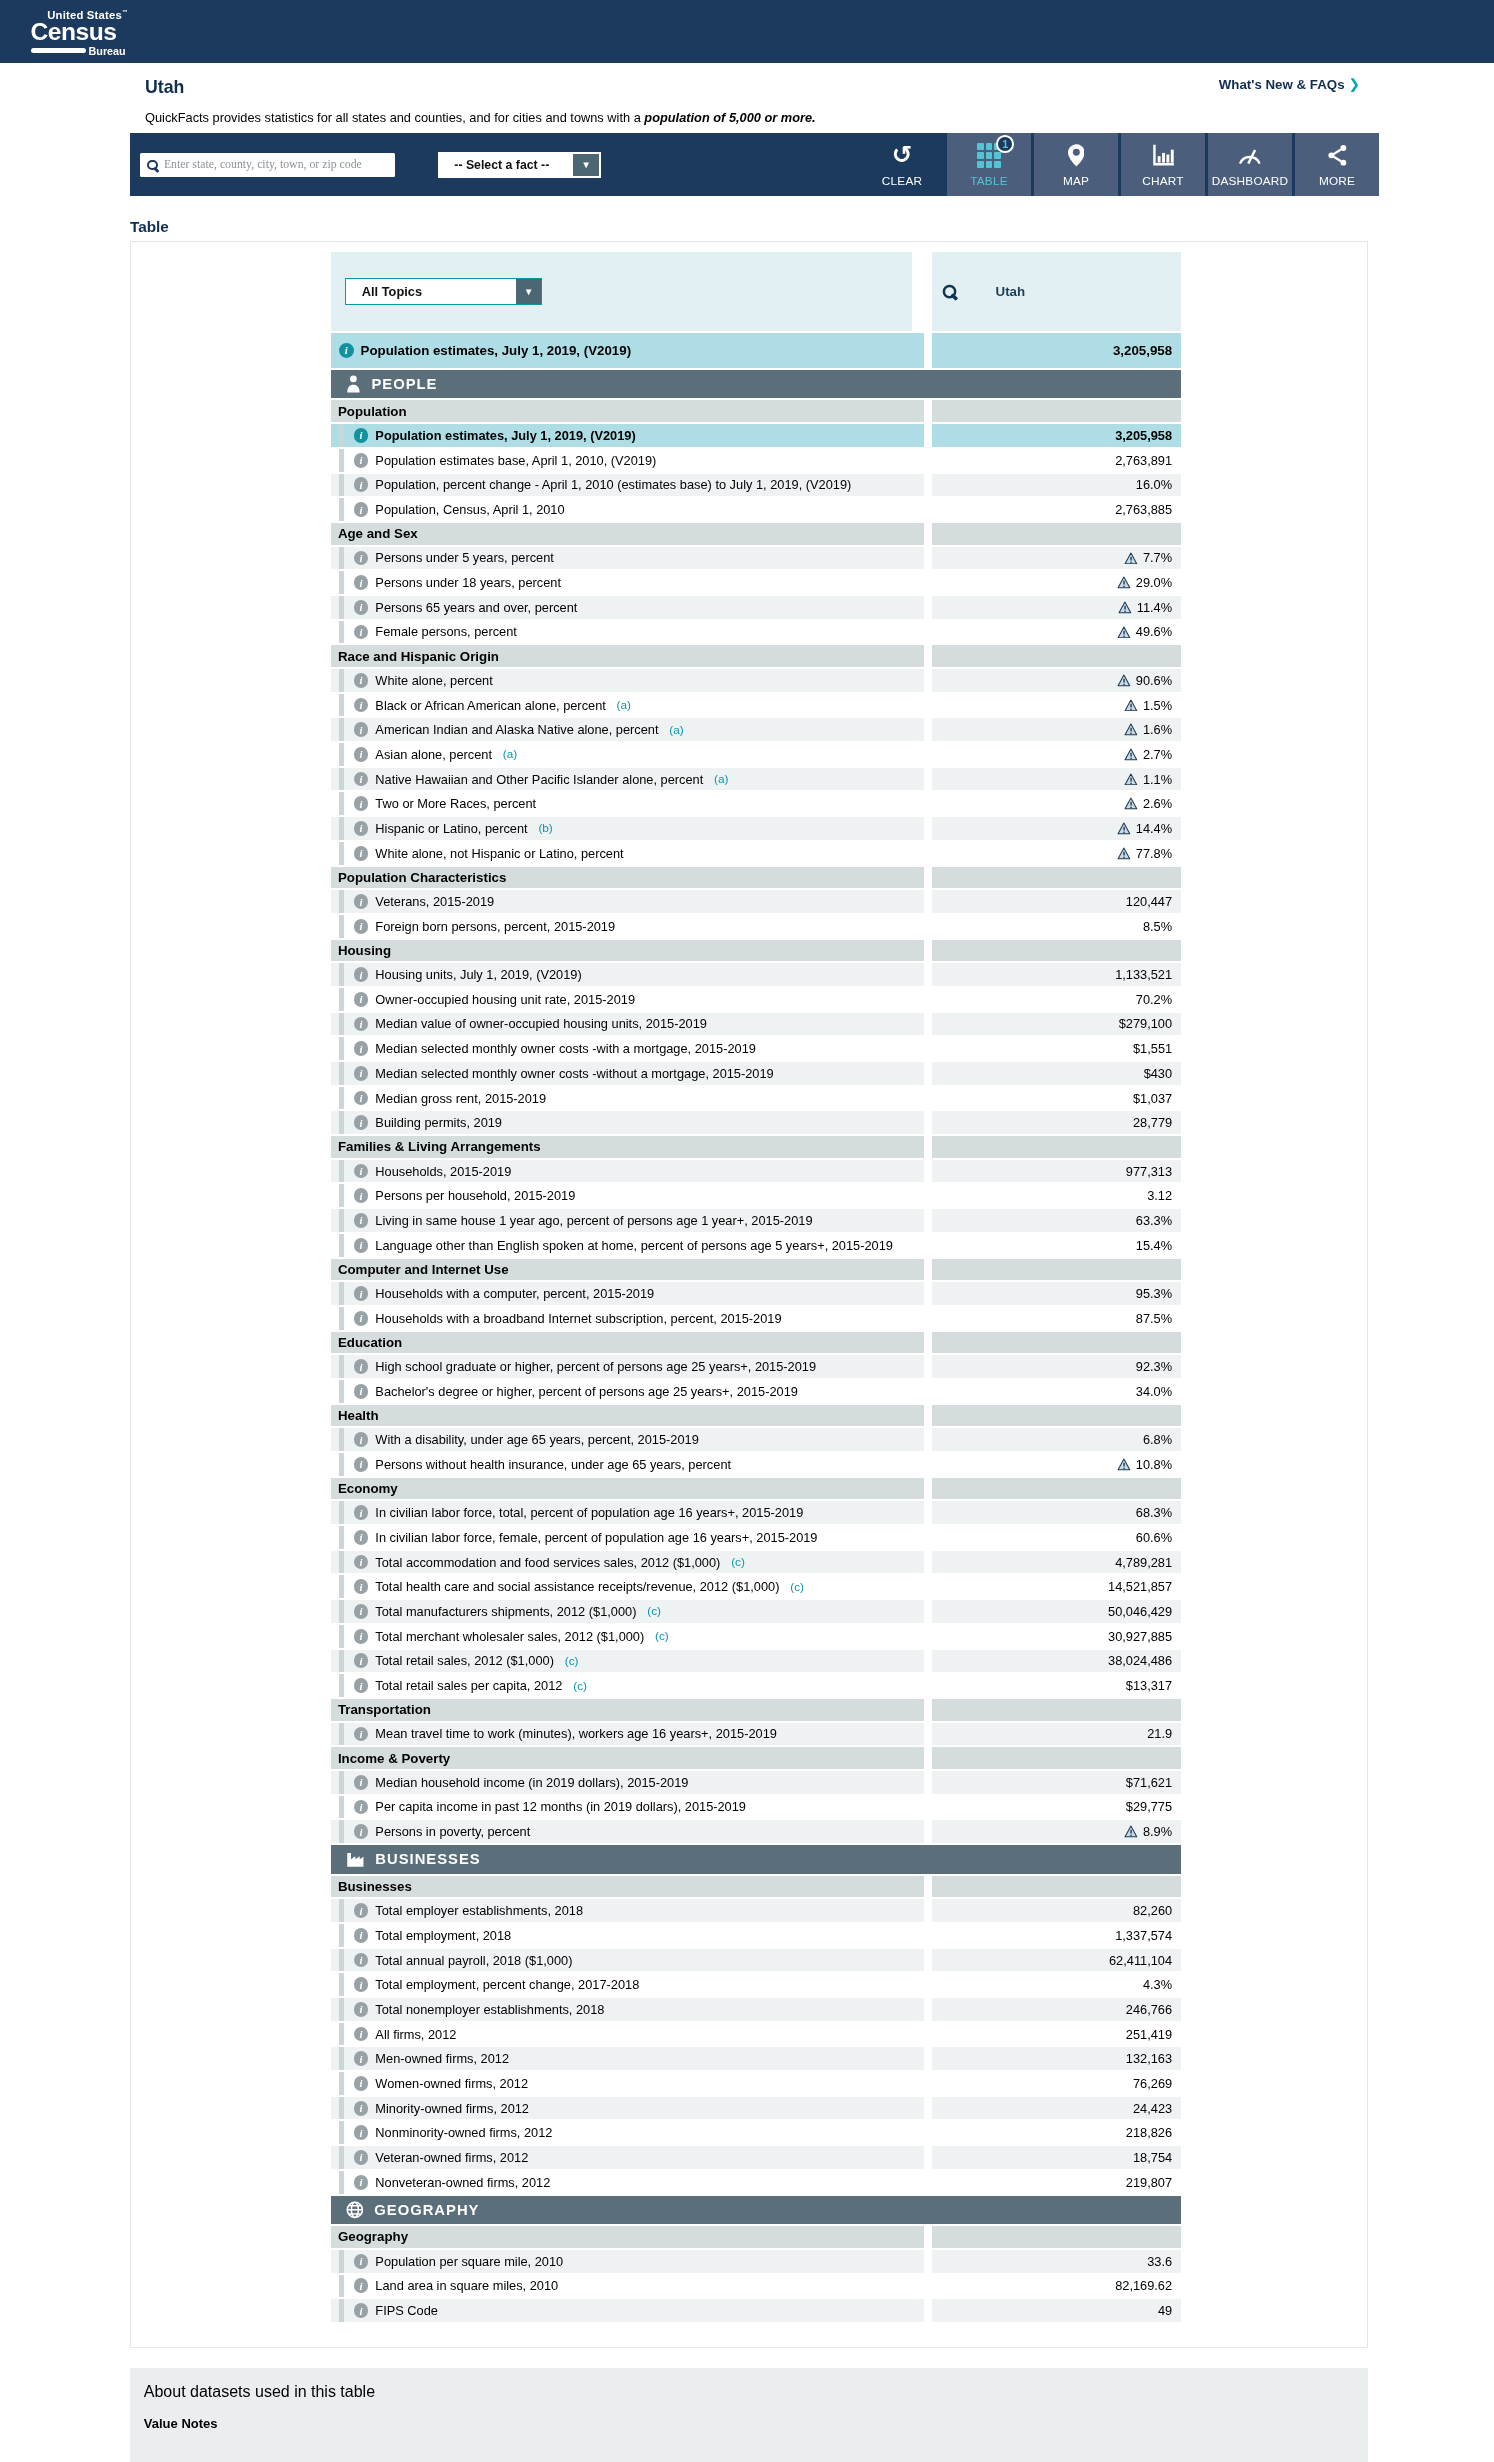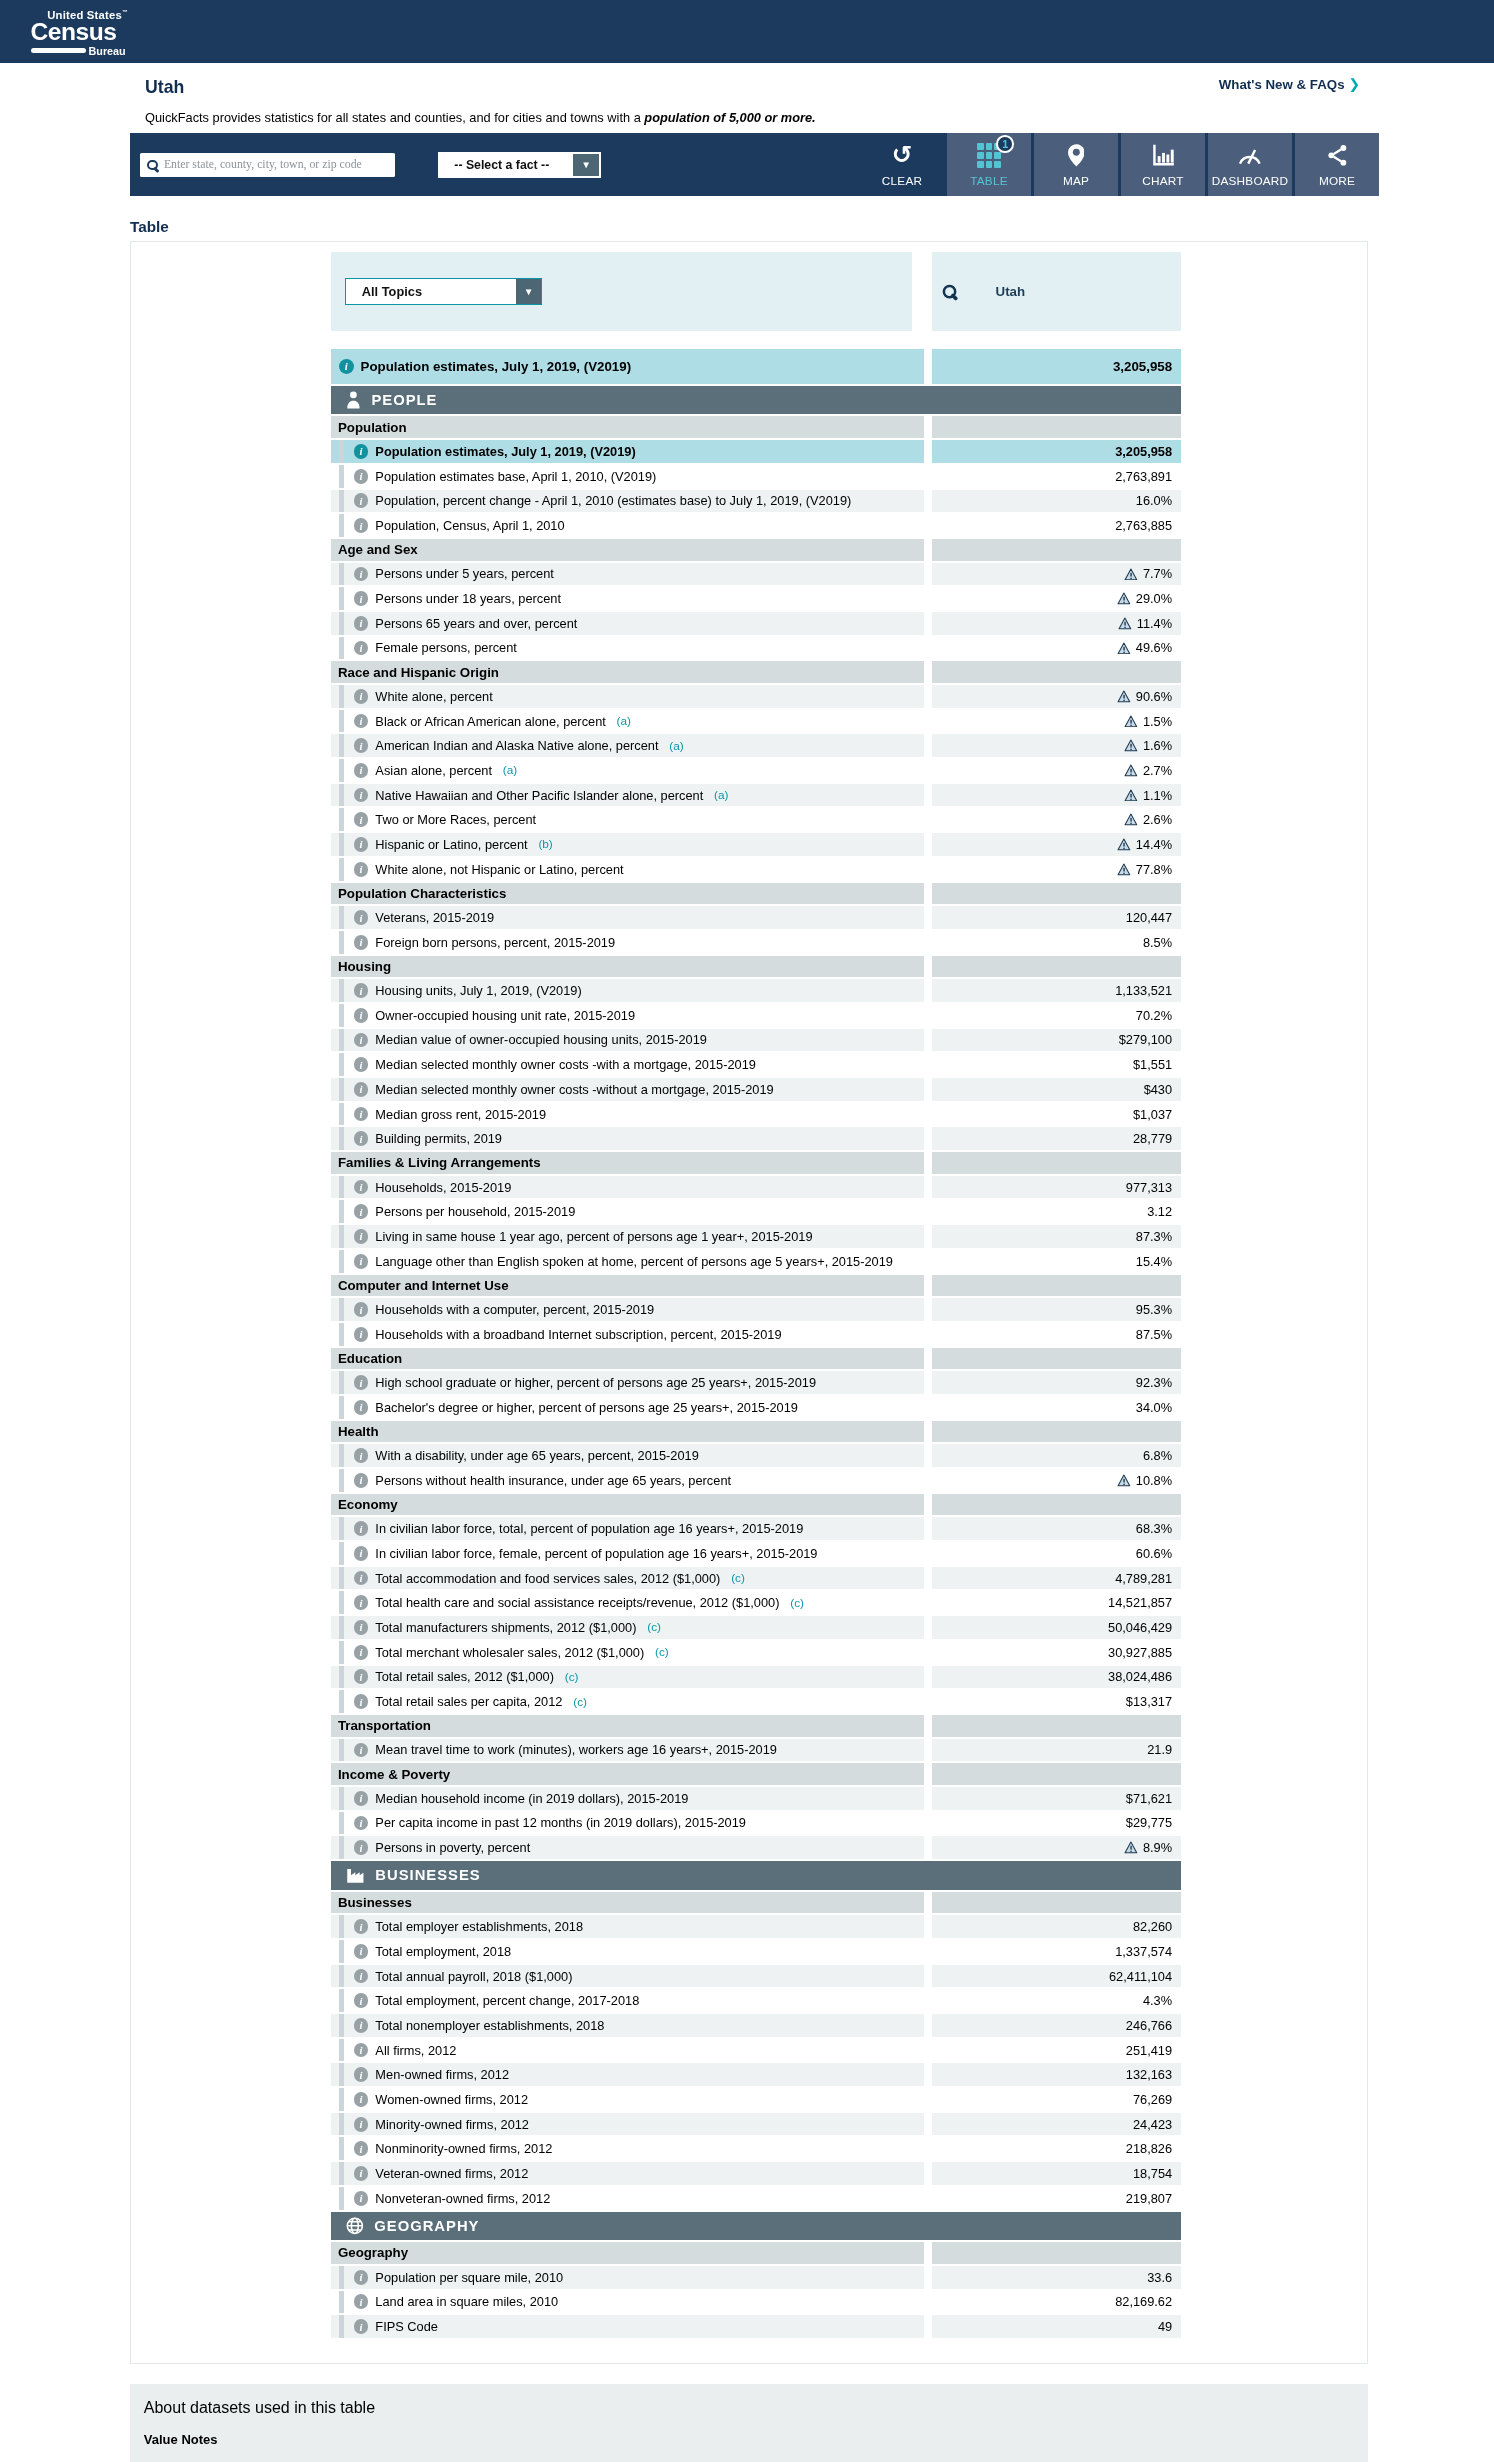--- a/index.html
+++ b/index.html
@@ -42,21 +42,21 @@
   .tb-btn.active .tb-label { color:#54c3d3; }
   .uni-icon { font-size:24.6px; font-weight:bold; line-height:1; }
   .grid9 { display:grid; grid-template-columns:repeat(3,6.9px); gap:2px; }
   .grid9 i { width:6.9px; height:6.9px; background:#54c3d3; border-radius:1px; }
   .badge { position:absolute; top:-6.9px; right:-12.8px; width:17.7px; height:17.7px; background:#1b3a5e; border:2.5px solid #fff; border-radius:50%; color:#54c3d3; font-size:10.8px; font-weight:bold; display:flex; align-items:center; justify-content:center; }
   
   .table-heading { margin:21.7px 0 4.9px 130px; font-size:15.3px; font-weight:bold; color:#112e51; }
   .table-card { margin-left:130px; width:1238px; border:0.5px solid #e3e7e8; background:#fff; padding:9.8px 186px 22.7px 200px; }
   .t-row { display:flex; margin-bottom:2px; }
   .cell { display:flex; align-items:center; }
-  .t-header { height:79px; margin-bottom:18px; display:flex;gap:12px; }
+  .t-header { height:79px; margin-bottom:2px; display:flex;gap:12px; }
   .th-l { flex:1; background:#e2f0f4; display:flex; align-items:center; padding-left:13.8px; }
   .th-v { width:249px; margin-left:7.9px; background:#e2f0f4; display:flex; align-items:center; gap:41px; padding-left:11.8px; }
   .mag-big { transform:scale(1.25); border-color:#14334f; }
   .mag-big::after { background:#14334f; }
   .col-geo { font-size:13.3px; font-weight:bold; color:#1c3f57; }
   .topics-select { width:197px; height:27.6px; background:#fff; border:1.5px solid #0b96a8; display:flex; align-items:center; cursor:pointer; }
   .topics-select .sel-label { font-size:12.8px; }
   .topics-select .sel-arrow { width:24.6px; height:24.6px; margin-right:0; }
   .t-row .lbl { flex:1; background:#eef2f3; padding-left:7.9px; gap:6.9px; font-size:12.8px; }
   .t-row .val { width:249px; margin-left:7.9px; background:#eef2f3; justify-content:flex-end; padding-right:8.9px; font-size:12.8px; gap:4.9px; text-align:right; }
@@ -598,21 +598,21 @@
           <span class="val-text">3.12</span>
         </div>
       </div>
       <div class="t-row data">
         <div class="cell lbl">
           <span class="strip"></span>
           <span class="qi">i</span>
           <span class="lbl-text">Living in same house 1 year ago, percent of persons age 1 year+, 2015-2019</span>
         </div>
         <div class="cell val">
-          <span class="val-text">87.3%</span>
+          <span class="val-text">63.3%</span>
         </div>
       </div>
       <div class="t-row data alt">
         <div class="cell lbl">
           <span class="strip"></span>
           <span class="qi">i</span>
           <span class="lbl-text">Language other than English spoken at home, percent of persons age 5 years+, 2015-2019</span>
         </div>
         <div class="cell val">
           <span class="val-text">15.4%</span>

